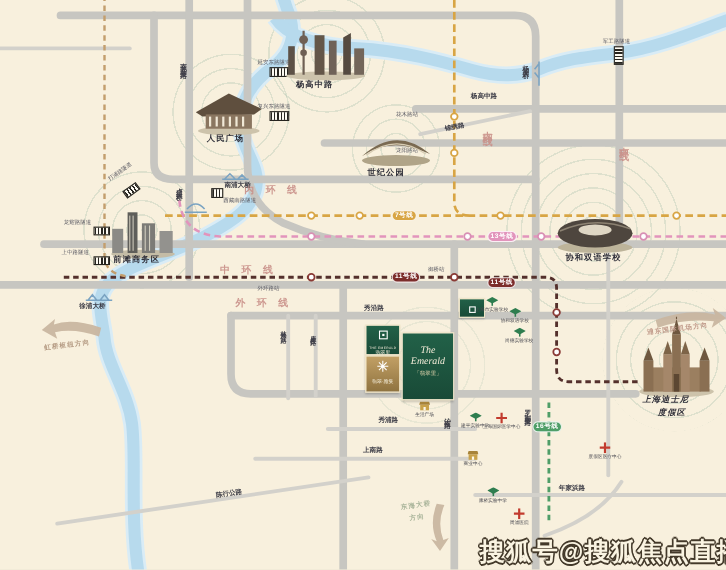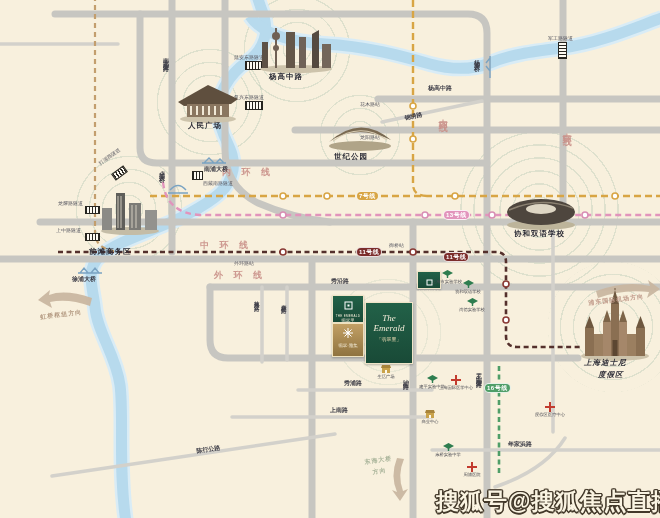--- a/index.html
+++ b/index.html
@@ -245,21 +245,21 @@
       <rect x="36" y="16" width="8" height="52" fill="#8a6f52"></rect>
         <polygon points="36,16 40,2 44,16" fill="#6e573f"></polygon>
       <line x1="40" y1="2" x2="40" y2="-2" stroke="#6e573f"></line>
         <rect x="37.5" y="52" width="5" height="16" fill="#5c4732"></rect>
       </svg>
   </div>
 
   <div class="lbl lmk" style="left:188px;top:122px;">人民广场</div>
   <div class="lbl lmk" style="left:269px;top:73px;">杨高中路</div>
   <div class="lbl lmk" style="left:334px;top:153px;">世纪公园</div>
-  <div class="lbl lmk" style="left:89px;top:232px;margin-top:16px;">前滩商务区</div>
+  <div class="lbl lmk" style="left:103px;top:232px;">前滩商务区</div>
   <div class="lbl lmk" style="left:514px;top:230px;">协和双语学校</div>
   <div class="lbl lmk" style="left:584px;top:359px;font-style:italic;">上海迪士尼</div>
   <div class="lbl lmk" style="left:598px;top:371px;font-style:italic;">度假区</div>
 
   <div class="projbox" style="left:332px;top:295px;width:30px;height:26px;">
     <svg width="9" height="9" style="margin-top:2px;">
         <rect x="1" y="1" width="7" height="7" fill="none" stroke="#fff" stroke-width="1"></rect>
         <rect x="3.5" y="3.5" width="2" height="2" fill="#fff"></rect>
       </svg>
     <div style="font-size:3px;letter-spacing:.3px;">THE EMERALD</div>

